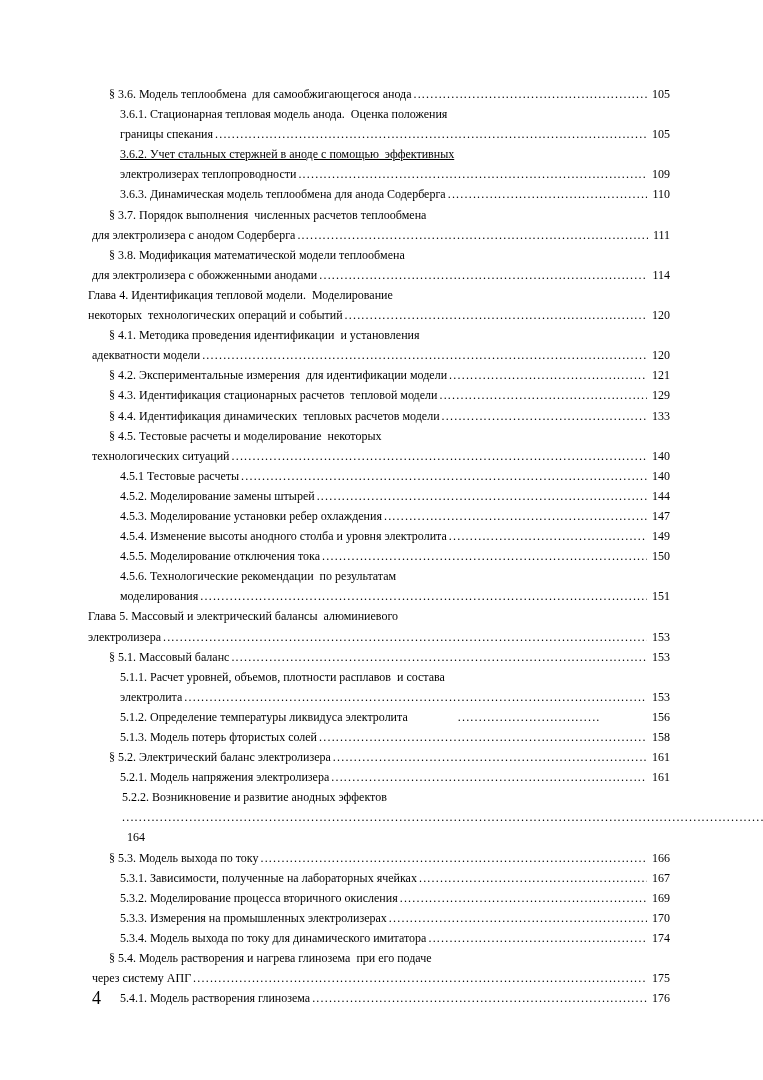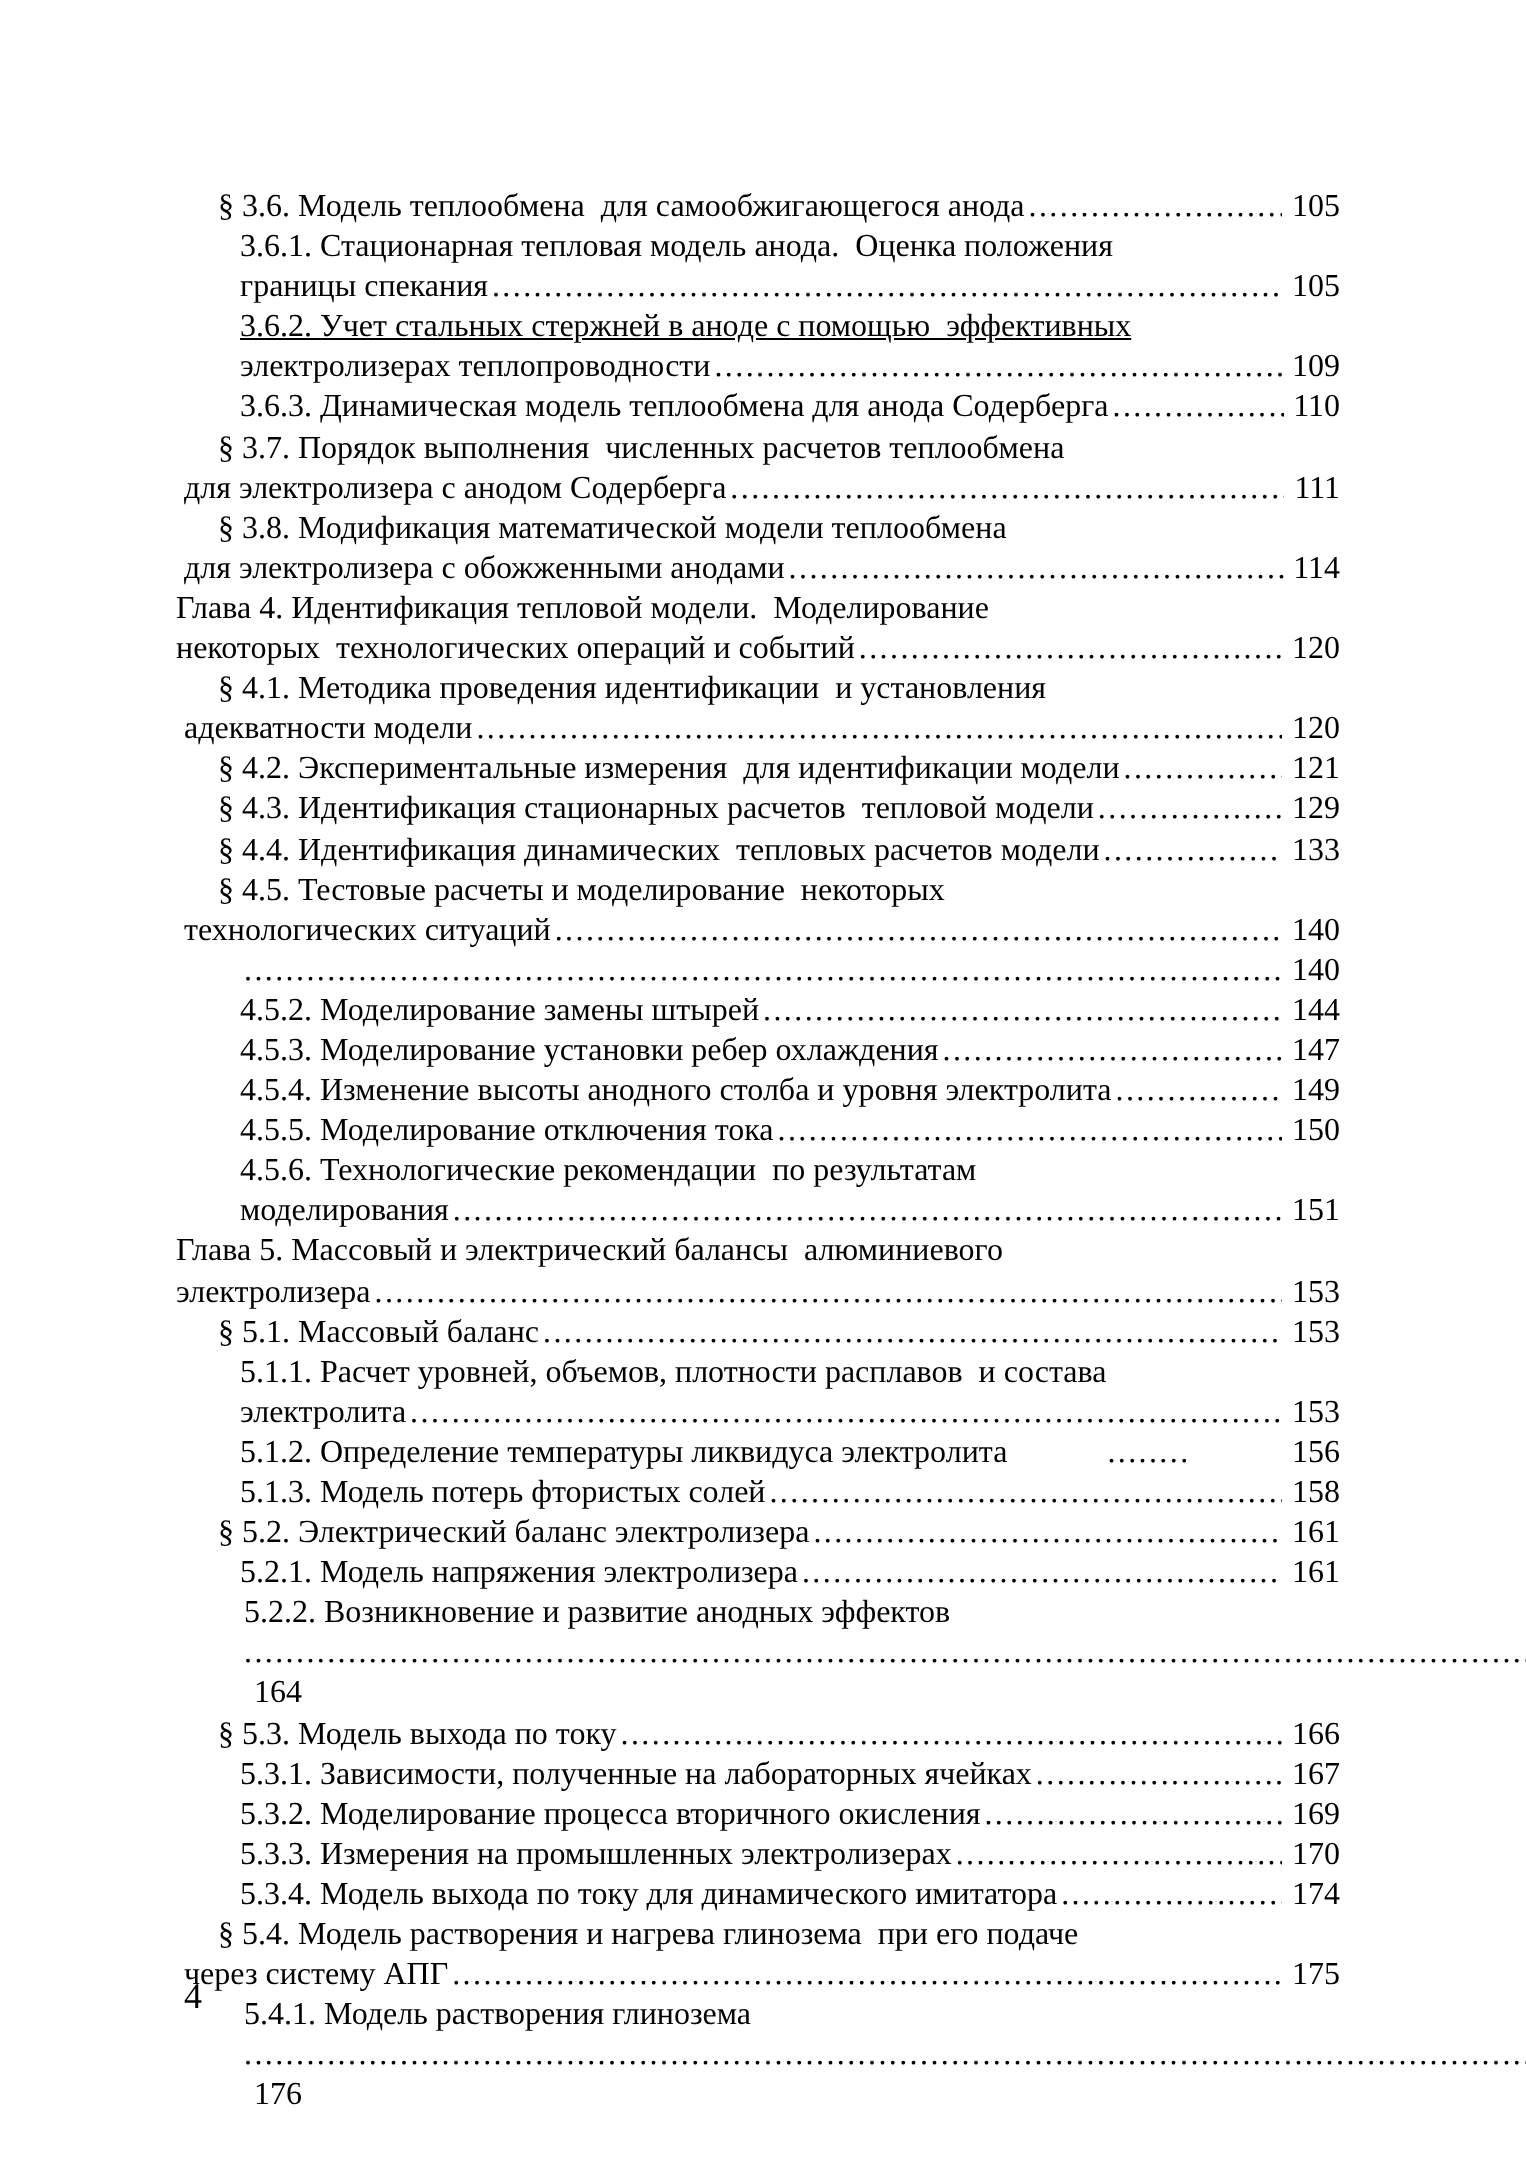--- a/index.html
+++ b/index.html
@@ -11,23 +11,23 @@
     width: 763px;
     height: 1080px;
     position: relative;
     overflow: hidden;
     font-family: "Liberation Serif", "DejaVu Serif", serif;
     color: #000000;
   }
   #toc {
     position: absolute;
     left: 88px;
-    top: 94px;
+    top: 84px;
     width: 582px;
-    font-size: 16px;
+    font-size: 12px;
     line-height: 20.1px;
   }
   .toc-row {
     display: flex;
     align-items: baseline;
     white-space: pre;
   }
   .toc-row .txt {
     flex: 0 0 auto;
     white-space: pre;
@@ -146,20 +146,21 @@
     <span class="txt">§ 4.5. Тестовые расчеты и моделирование  некоторых</span>
     
     
   </div>
     <div class="toc-row" style="padding-left: 4px;">
     <span class="txt">технологических ситуаций</span>
     <span class="leader">................................................................................................................................................................................................................................................................................................................................................................................................................</span>
     <span class="pagenum">140</span>
   </div>
     <div class="toc-row" style="padding-left: 32px;">
+    <span class="txt">4.5.1 Тестовые расчеты</span>
     <span class="leader">................................................................................................................................................................................................................................................................................................................................................................................................................</span>
     <span class="pagenum">140</span>
   </div>
     <div class="toc-row" style="padding-left: 32px;">
     <span class="txt">4.5.2. Моделирование замены штырей</span>
     <span class="leader">................................................................................................................................................................................................................................................................................................................................................................................................................</span>
     <span class="pagenum">144</span>
   </div>
     <div class="toc-row" style="padding-left: 32px;">
     <span class="txt">4.5.3. Моделирование установки ребер охлаждения</span>
@@ -264,20 +265,20 @@
     <div class="toc-row" style="padding-left: 21px;">
     <span class="txt">§ 5.4. Модель растворения и нагрева глинозема  при его подаче</span>
     
     
   </div>
     <div class="toc-row" style="padding-left: 4px;">
     <span class="txt">через систему АПГ</span>
     <span class="leader">................................................................................................................................................................................................................................................................................................................................................................................................................</span>
     <span class="pagenum">175</span>
   </div>
-    <div class="toc-row" style="padding-left: 32px; flex-direction: column;">
+    <div class="toc-row" style="padding-left: 32px;">
     <span class="txt">5.4.1. Модель растворения глинозема</span>
     <span class="leader">................................................................................................................................................................................................................................................................................................................................................................................................................</span>
     <span class="pagenum">176</span>
   </div>
   </div>
 
 <div id="page-footer">4</div>
 
 </body></html>

